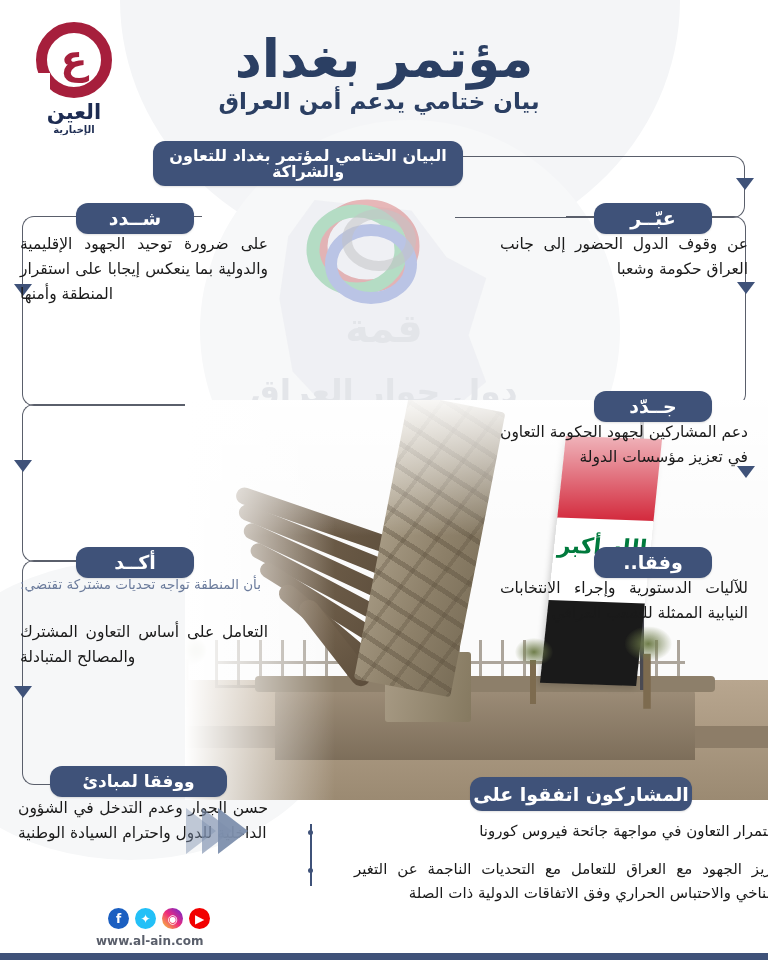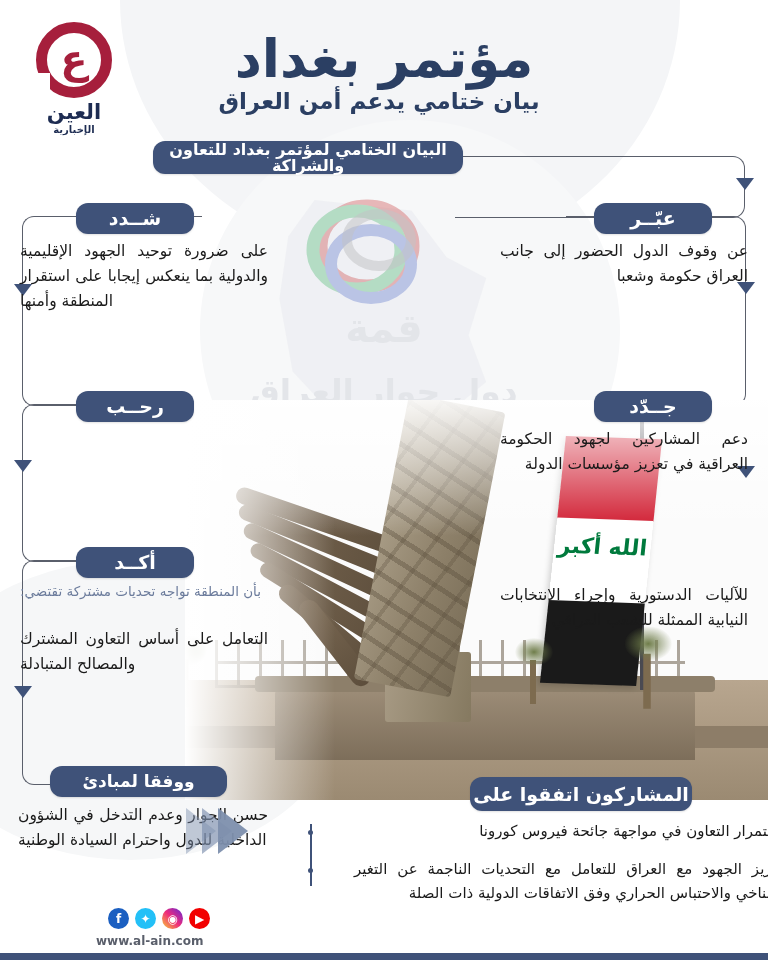--- a/index.html
+++ b/index.html
@@ -119,21 +119,21 @@
     line-height: 1;
     display: flex;
     align-items: center;
     justify-content: center;
     z-index: 6;
     box-shadow: 0 1px 2px rgba(0,0,0,0.12);
   }
 
   .pill-header {
     left: 153px; top: 141px;
-    width: 310px; height: 33px;
+    width: 310px; height: 45px;
     font-size: 16px;
   }
 
   .pill-section {
     width: 118px; height: 31px;
     font-size: 19px;
     letter-spacing: 1px;
   }
 
   .pill-agree {
@@ -214,21 +214,20 @@
 
   
   .block {
     position: absolute;
     color: #1a1a1a;
     font-size: 15.5px;
     line-height: 1.62;
     text-align: justify;
     text-align-last: left;
     z-index: 5;
-    margin-top: 7px;
   }
   .block.rightcol {
     text-align-last: right;
   }
   .block .faint {
     color: #6c7c9c;
     font-size: 13.5px;
     display: block;
     line-height: 1.6;
   }
@@ -521,31 +520,31 @@
   <div class="main-title">مؤتمر بغداد</div>
   <div class="sub-title">بيان ختامي يدعم أمن العراق</div>
   <div class="pill pill-header">البيان الختامي لمؤتمر بغداد للتعاون والشراكة</div>
 
   <div class="pill pill-section" style="left:76px; top:203px;">شــدد</div>
   <div class="block" style="left:20px; top:232px; width:248px;">على ضرورة توحيد الجهود الإقليمية والدولية بما ينعكس إيجابا على استقرار المنطقة وأمنها</div>
 
   <div class="pill pill-section" style="left:594px; top:203px;">عبّــر</div>
   <div class="block rightcol" style="left:500px; top:232px; width:248px;">عن وقوف الدول الحضور إلى جانب العراق حكومة وشعبا</div>
 
-  <div class="pill pill-section" style="left:76px; top:391px;">رحــب</div>
 
   <div class="pill pill-section" style="left:594px; top:391px;">جــدّد</div>
-  <div class="block rightcol" style="left:500px; top:420px; width:248px;">دعم المشاركين لجهود الحكومة العراقية في تعزيز مؤسسات الدولة</div>
+  <div class="block rightcol" style="left:500px; top:420px; width:248px;">دعم المشاركين لجهود الحكومة التعاون في تعزيز مؤسسات الدولة</div>
 
   <div class="pill pill-section" style="left:76px; top:547px;">أكــد</div>
   <div class="block" style="left:20px; top:574px; width:248px;">
     <span class="faint">بأن المنطقة تواجه تحديات مشتركة تقتضي:</span>
   </div>
   <div class="block" style="left:20px; top:620px; width:248px;">التعامل على أساس التعاون المشترك والمصالح المتبادلة</div>
 
+  <div class="pill pill-section" style="left:594px; top:547px;">وفقا..</div>
   <div class="block rightcol" style="left:500px; top:576px; width:248px;">للآليات الدستورية وإجراء الانتخابات النيابية الممثلة للشعب العراقي</div>
 
   <div class="pill pill-principles" style="left:50px; top:766px;">ووفقا لمبادئ</div>
   <div class="block" style="left:18px; top:796px; width:250px;">حسن الجوار وعدم التدخل في الشؤون الداخلية للدول واحترام السيادة الوطنية</div>
 
   <div class="tri" style="left:186px; top:808px; opacity:0.45;"></div>
   <div class="tri" style="left:202px; top:808px; opacity:0.65;"></div>
   <div class="tri" style="left:218px; top:808px; opacity:0.95;"></div>
 
   <div class="pill pill-agree" style="left:470px; top:777px;">المشاركون اتفقوا على</div>

